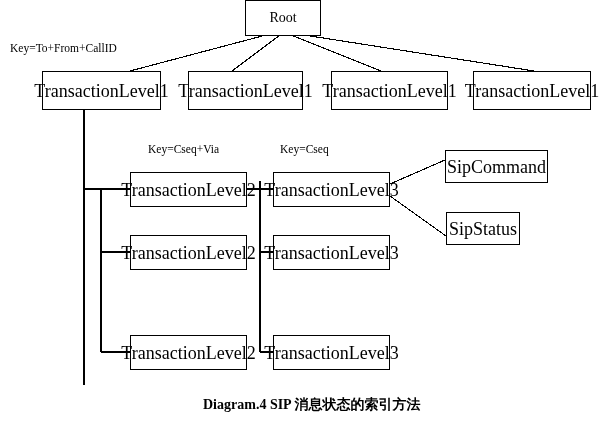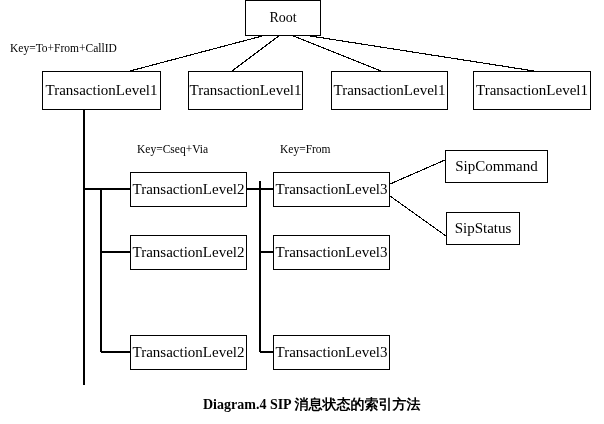--- a/index.html
+++ b/index.html
@@ -25,21 +25,21 @@
     pointer-events: none;
   }
   .box {
     position: absolute;
     box-sizing: border-box;
     border: 1px solid #000000;
     background: #ffffff;
     display: flex;
     align-items: center;
     justify-content: center;
-    font-size: 15px;
+    font-size: 18px;
     color: #000000;
     line-height: 1;
     white-space: nowrap;
     z-index: 2;
   }
   .box.root {
     font-size: 14px;
   }
   .label {
     position: absolute;
@@ -91,22 +91,22 @@
       <line x1="390" y1="184" x2="445" y2="160"></line>
       <line x1="390" y1="196" x2="446" y2="236"></line>
     </g>
   </svg>
 
   <div class="box root" style="left:245px; top:0px; width:76px; height:36px;">
     <span>Root</span>
   </div>
 
   <div class="label" style="left:10px; top:43px;">Key=To+From+CallID</div>
-  <div class="label" style="left:137px; top:144px;">Key=Cseq+Via</div>
-  <div class="label" style="left:280px; top:144px;">Key=From</div>
+  <div class="label" style="left:148px; top:144px;">Key=Cseq+Via</div>
+  <div class="label" style="left:280px; top:144px;">Key=Cseq</div>
 
   <div class="box" style="left:42px; top:71px; width:119px; height:39px;">
     <span>TransactionLevel1</span>
   </div>
   <div class="box" style="left:188px; top:71px; width:115px; height:39px;">
     <span>TransactionLevel1</span>
   </div>
   <div class="box" style="left:331px; top:71px; width:117px; height:39px;">
     <span>TransactionLevel1</span>
   </div>

